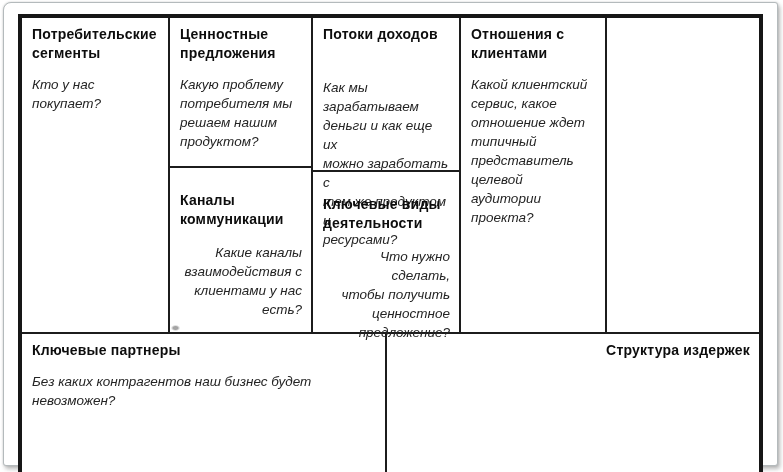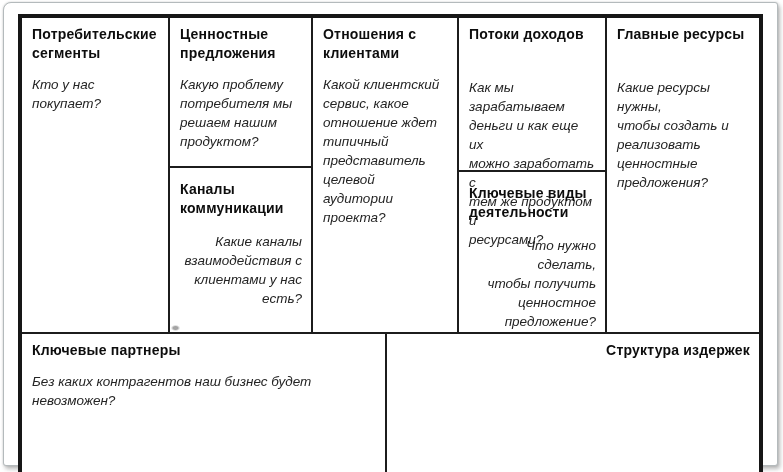--- a/index.html
+++ b/index.html
@@ -73,21 +73,21 @@
   .block-question {
     font-size: 13.5px;
     color: #242424;
     line-height: 19px;
     white-space: pre-line;
     margin-top: 12px;
     font-style: italic;
   }
   .gap-lg { margin-top: 34px; }
   .gap-ch { margin-top: 14px; text-align: right; }
-  .pad-extra { padding-top: 12px; }
+  .pad-extra { padding-top: 23px; }
   .smudge {
     position: absolute;
     left: 171px;
     top: 325px;
     width: 9px;
     height: 6px;
     background: radial-gradient(ellipse at center, rgba(90,90,90,0.55) 0 35%, rgba(150,150,150,0.25) 60%, transparent 75%);
   }
 </style>
 </head>
@@ -117,59 +117,51 @@
       </div>
       <div class="subcell-bottom cell pad-extra">
         <div class="block-title">Каналы
 коммуникации</div>
         <div class="block-question gap-ch">Какие каналы
 взаимодействия с
 клиентами у нас есть?</div>
       </div>
     </div>
 
-    <div class="col col-3 v-div cell">
-      <div class="block-title">Отношения с
-клиентами</div>
-      <div class="block-question">Какой клиентский
-сервис, какое
-отношение ждет
-типичный
-представитель
-целевой аудитории
-проекта?</div>
-    </div>
-
     <div class="col col-4 v-div">
       <div class="subcell-top4 cell">
         <div class="block-title">Потоки доходов</div>
         <div class="block-question gap-lg">Как мы зарабатываем
 деньги и как еще их
 можно заработать с
 тем же продуктом и
 ресурсами?</div>
       </div>
       <div class="subcell-bottom cell pad-extra">
         <div class="block-title">Ключевые виды
 деятельности</div>
         <div class="block-question gap-ch">Что нужно сделать,
 чтобы получить
 ценностное
 предложение?</div>
       </div>
     </div>
 
-    <div class="col col-5 cell">
-      <div class="block-title">Главные ресурсы</div>
-      <div class="block-question gap-lg">Какие ресурсы нужны,
-чтобы создать и
-реализовать
-ценностные
-предложения?</div>
+    <div class="col col-3 v-div cell">
+      <div class="block-title">Отношения с
+клиентами</div>
+      <div class="block-question">Какой клиентский
+сервис, какое
+отношение ждет
+типичный
+представитель
+целевой аудитории
+проекта?</div>
     </div>
+
 
   </div>
 
   <div class="row-bottom">
 
     <div class="cell cell-partners">
       <div class="block-title">Ключевые партнеры</div>
       <div class="block-question">Без каких контрагентов наш бизнес будет невозможен?</div>
     </div>
 

